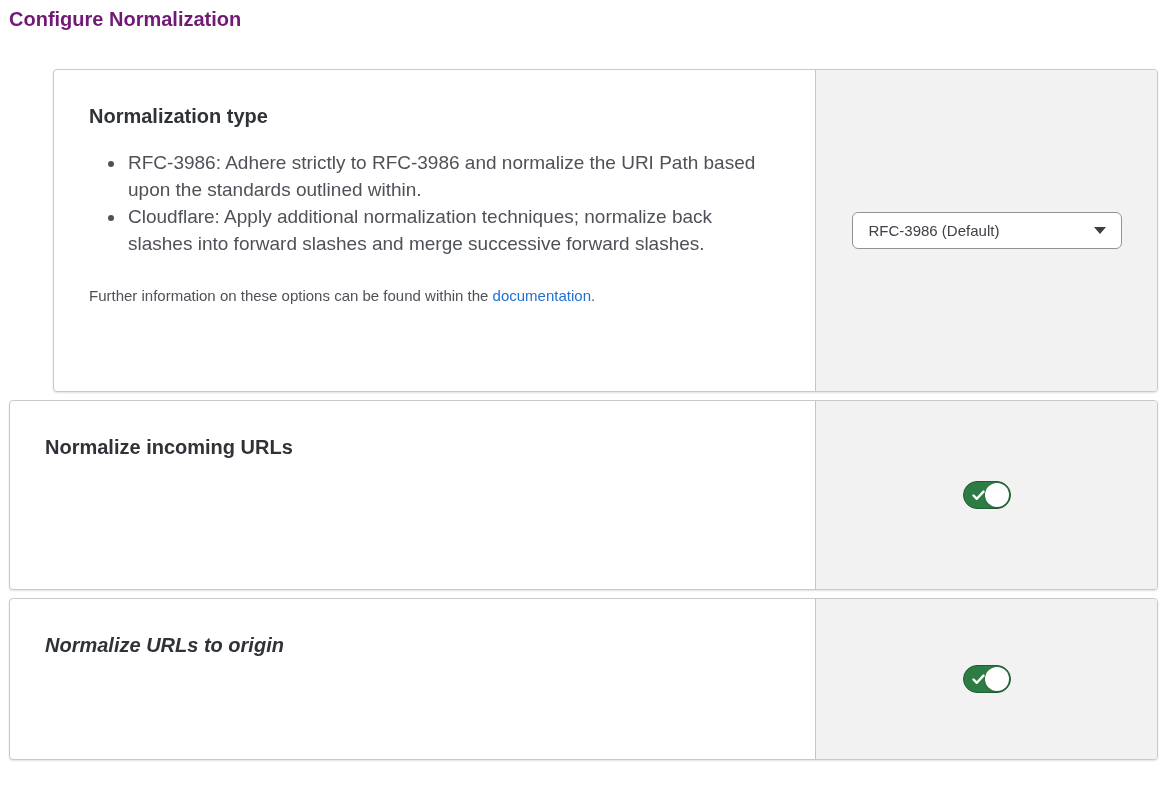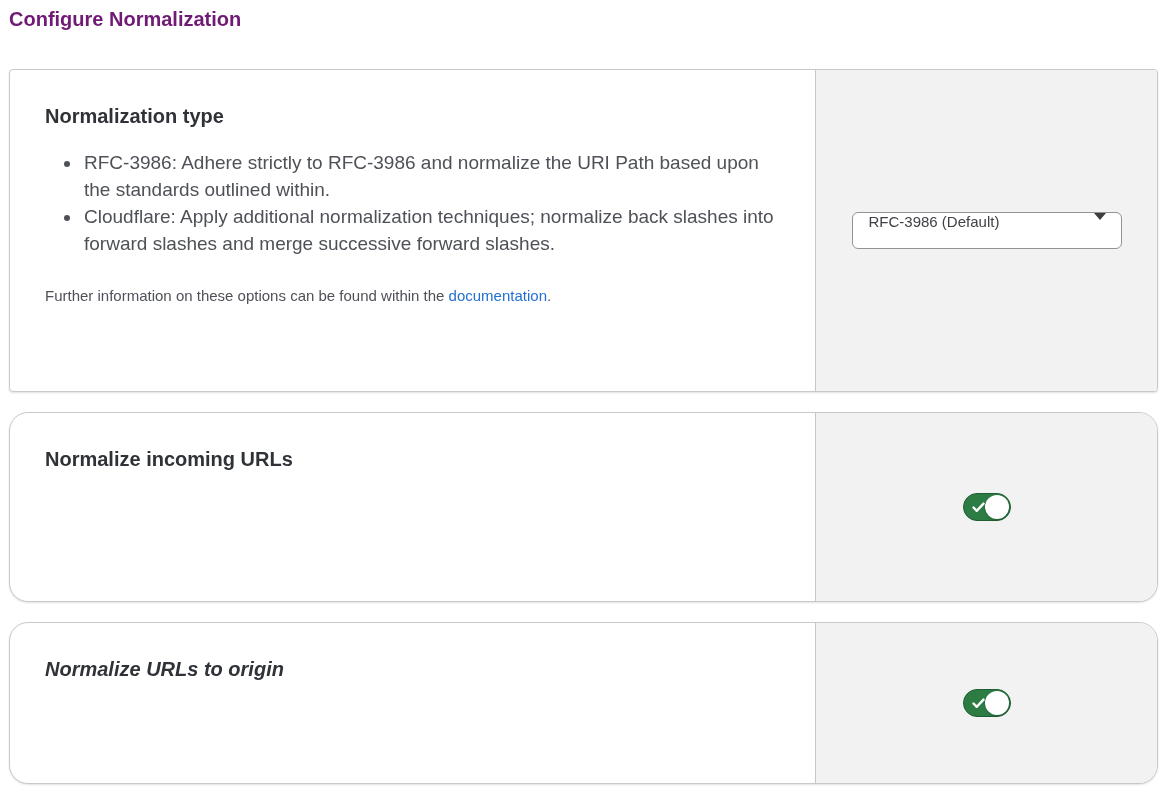--- a/index.html
+++ b/index.html
@@ -22,22 +22,22 @@
   .card {
     margin-top: 36px;
     border: 1px solid #c9c9c9;
     border-radius: 4px;
     background: #ffffff;
     box-shadow: 0 1px 2px rgba(0,0,0,0.12);
     display: grid;
     grid-template-columns: 1fr 342px;
     overflow: hidden;
   }
-  .card + .card { margin-top: 20px; border-radius: 19px; }
-  .card-1 { min-height: 323px; }
+  .card + .card { margin-top: 8px; }
+  .card-1 { min-height: 323px; margin-left: 44px; }
   .card-2 { min-height: 190px; }
   .card-3 { min-height: 162px; font-style: italic; }
 
   .card-main {
     padding: 33px 40px 30px 35px;
   }
   .card-main-inner { max-width: 738px; }
 
   .card-side {
     background: #f2f2f2;
@@ -80,20 +80,21 @@
   }
 
   
   .dropdown {
     width: 270px;
     height: 37px;
     background: #ffffff;
     border: 1px solid #939393;
     border-radius: 6px;
     display: flex;
+    align-items: center;
     justify-content: space-between;
     padding: 0 15px 0 16px;
     font-family: "Liberation Sans", sans-serif;
     font-size: 15px;
     color: #3f4146;
     cursor: pointer;
   }
   .caret {
     width: 0; height: 0;
     border-left: 6px solid transparent;

